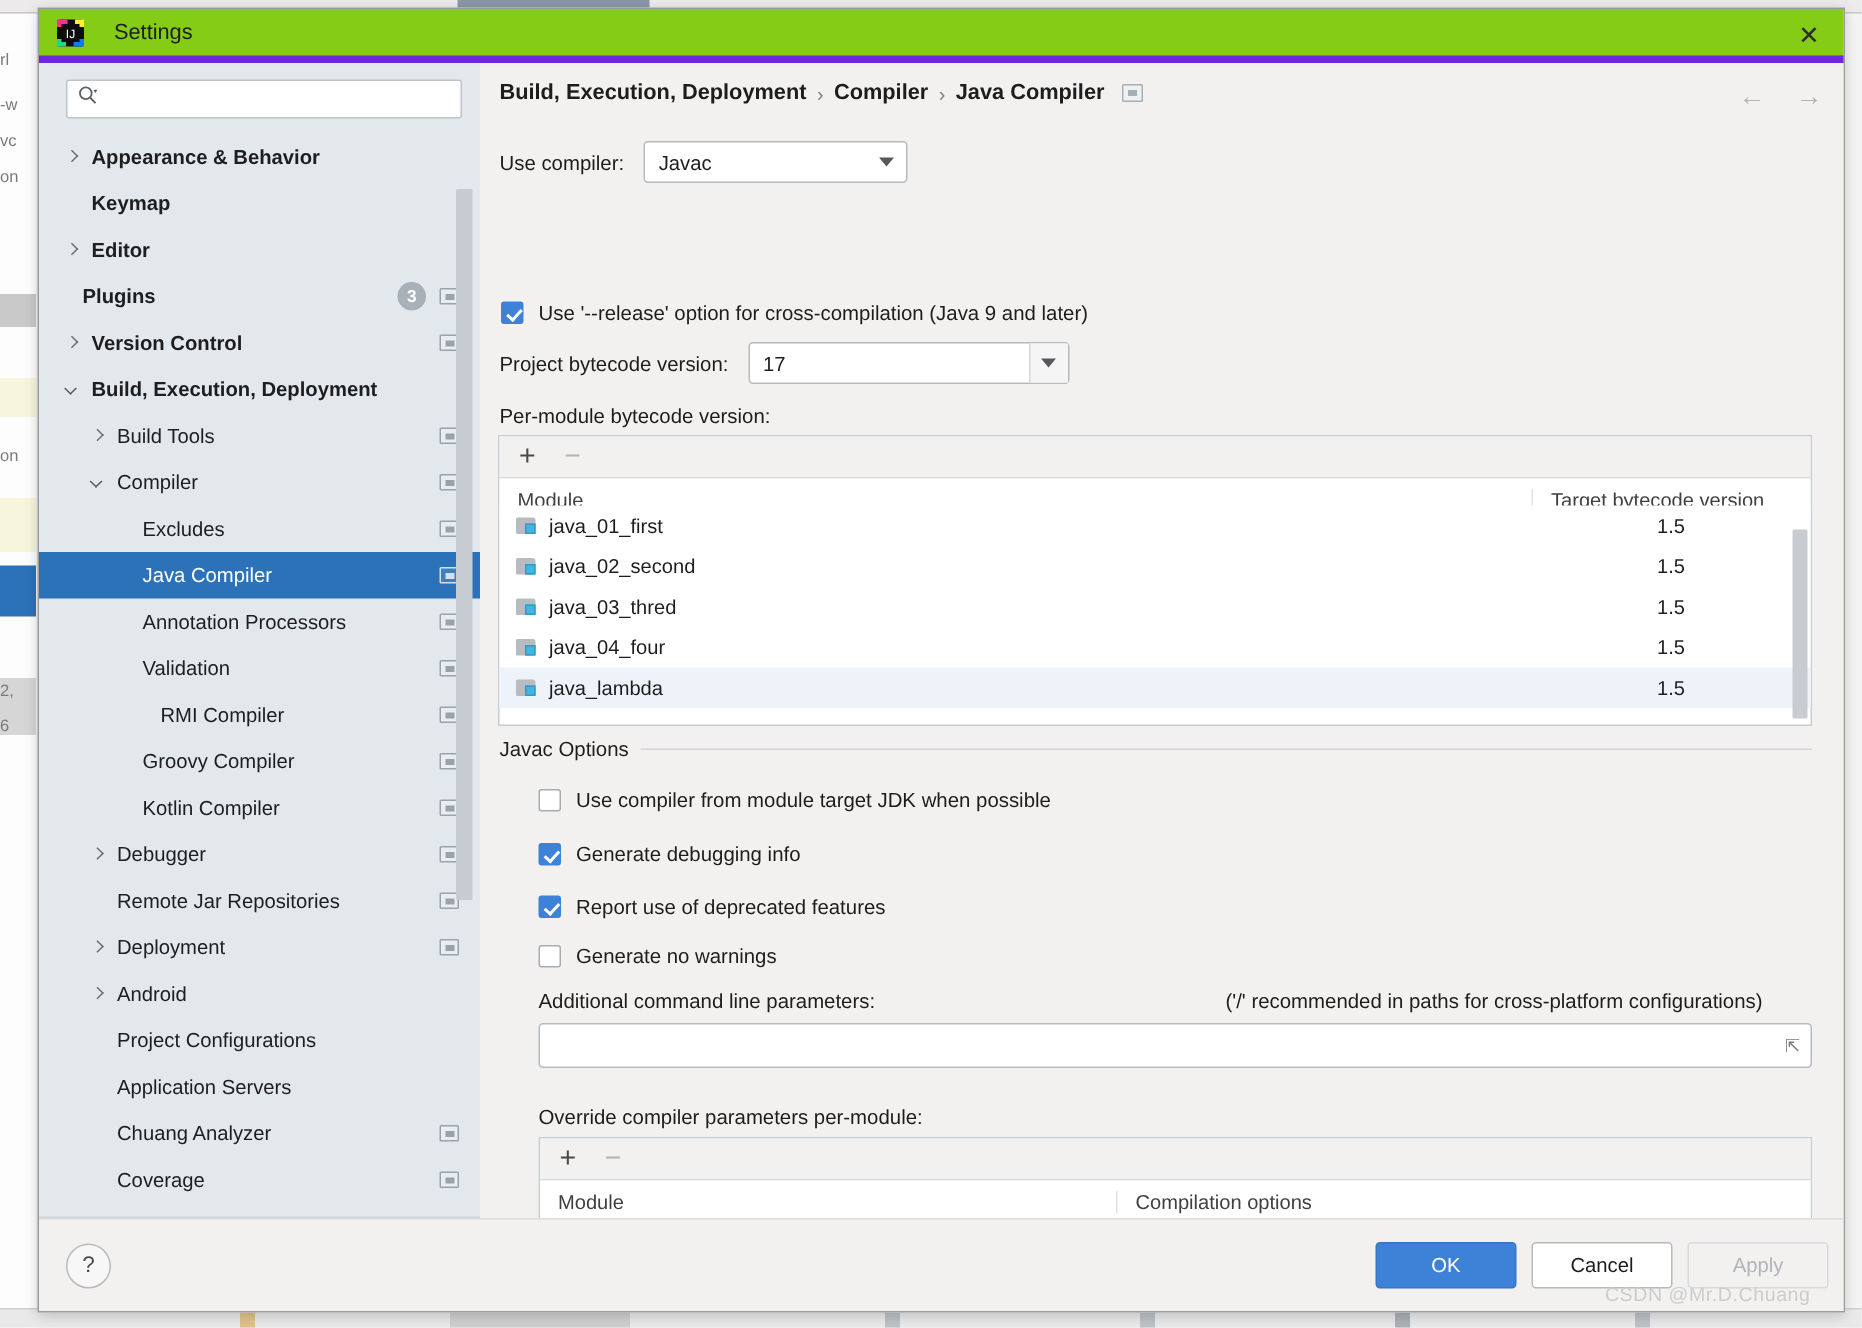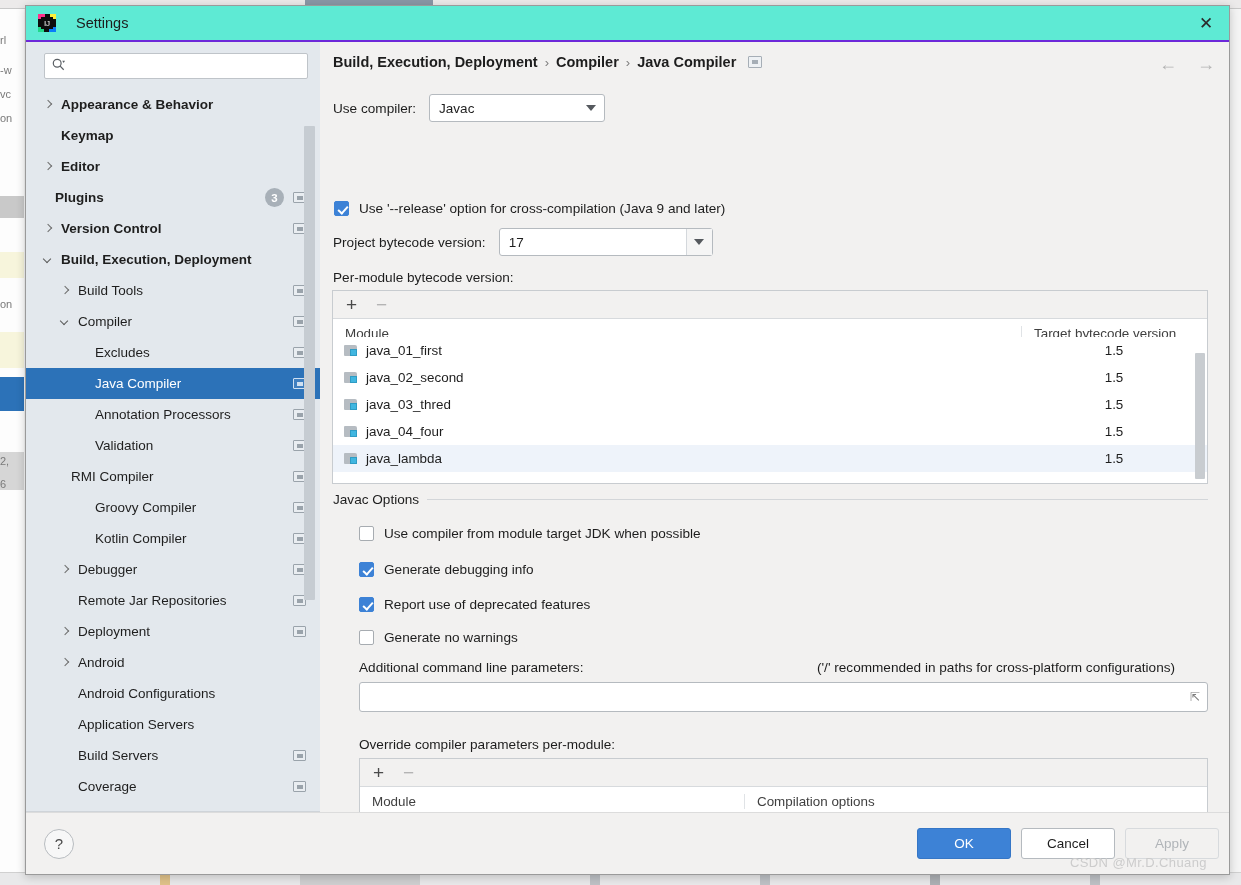--- a/index.html
+++ b/index.html
@@ -33,22 +33,22 @@
     width: 1205px; height: 870px;
     background: #f2f1f0;
     border: 1px solid #9a9a9a;
     box-shadow: 0 2px 9px rgba(0,0,0,.20);
     display: flex; flex-direction: column;
   }
 
   
   #titlebar {
     height: 36px; flex: 0 0 36px;
-    background: #5eead4;
-    border-bottom: 2px solid #6d28d9;
+    background: #84cc16;
+    border-bottom: 5px solid #6d28d9;
     display: flex; align-items: center; position: relative;
   }
   #app-icon { margin-left: 11px; width: 20px; height: 20px; position: relative; }
   #win-title { margin-left: 19px; font-size: 14.5px; color: #1d1d1d; }
   #close-btn {
     position: absolute; right: 0; top: 0; width: 46px; height: 35px;
     display: flex; align-items: center; justify-content: center;
     font-size: 17px; color: #2b2b2b; cursor: default;
   }
 
@@ -349,21 +349,21 @@
             <span class="tlabel">Annotation Processors</span>
             <span class="tspacer"></span>
             <span class="modico"></span>
           </div>
           <div class="tnode" style="padding-left: 52px;">
             <span class="arrow none"></span>
             <span class="tlabel">Validation</span>
             <span class="tspacer"></span>
             <span class="modico"></span>
           </div>
-          <div class="tnode" style="padding-left: 28px;">
+          <div class="tnode" style="padding-left: 64px;">
             <span class="arrow none"></span>
             <span class="tlabel">RMI Compiler</span>
             <span class="tspacer"></span>
             <span class="modico"></span>
           </div>
           <div class="tnode" style="padding-left: 52px;">
             <span class="arrow none"></span>
             <span class="tlabel">Groovy Compiler</span>
             <span class="tspacer"></span>
             <span class="modico"></span>
@@ -392,31 +392,31 @@
             <span class="tspacer"></span>
             <span class="modico"></span>
           </div>
           <div class="tnode" style="padding-left: 35px;">
             <span class="arrow right"></span>
             <span class="tlabel">Android</span>
             <span class="tspacer"></span>
           </div>
           <div class="tnode" style="padding-left: 35px;">
             <span class="arrow none"></span>
-            <span class="tlabel">Android Configurations</span>
+            <span class="tlabel">Project Configurations</span>
             <span class="tspacer"></span>
           </div>
           <div class="tnode" style="padding-left: 35px;">
             <span class="arrow none"></span>
             <span class="tlabel">Application Servers</span>
             <span class="tspacer"></span>
           </div>
           <div class="tnode" style="padding-left: 35px;">
             <span class="arrow none"></span>
-            <span class="tlabel">Build Servers</span>
+            <span class="tlabel">Chuang Analyzer</span>
             <span class="tspacer"></span>
             <span class="modico"></span>
           </div>
           <div class="tnode" style="padding-left: 35px;">
             <span class="arrow none"></span>
             <span class="tlabel">Coverage</span>
             <span class="tspacer"></span>
             <span class="modico"></span>
           </div>
         </div>

